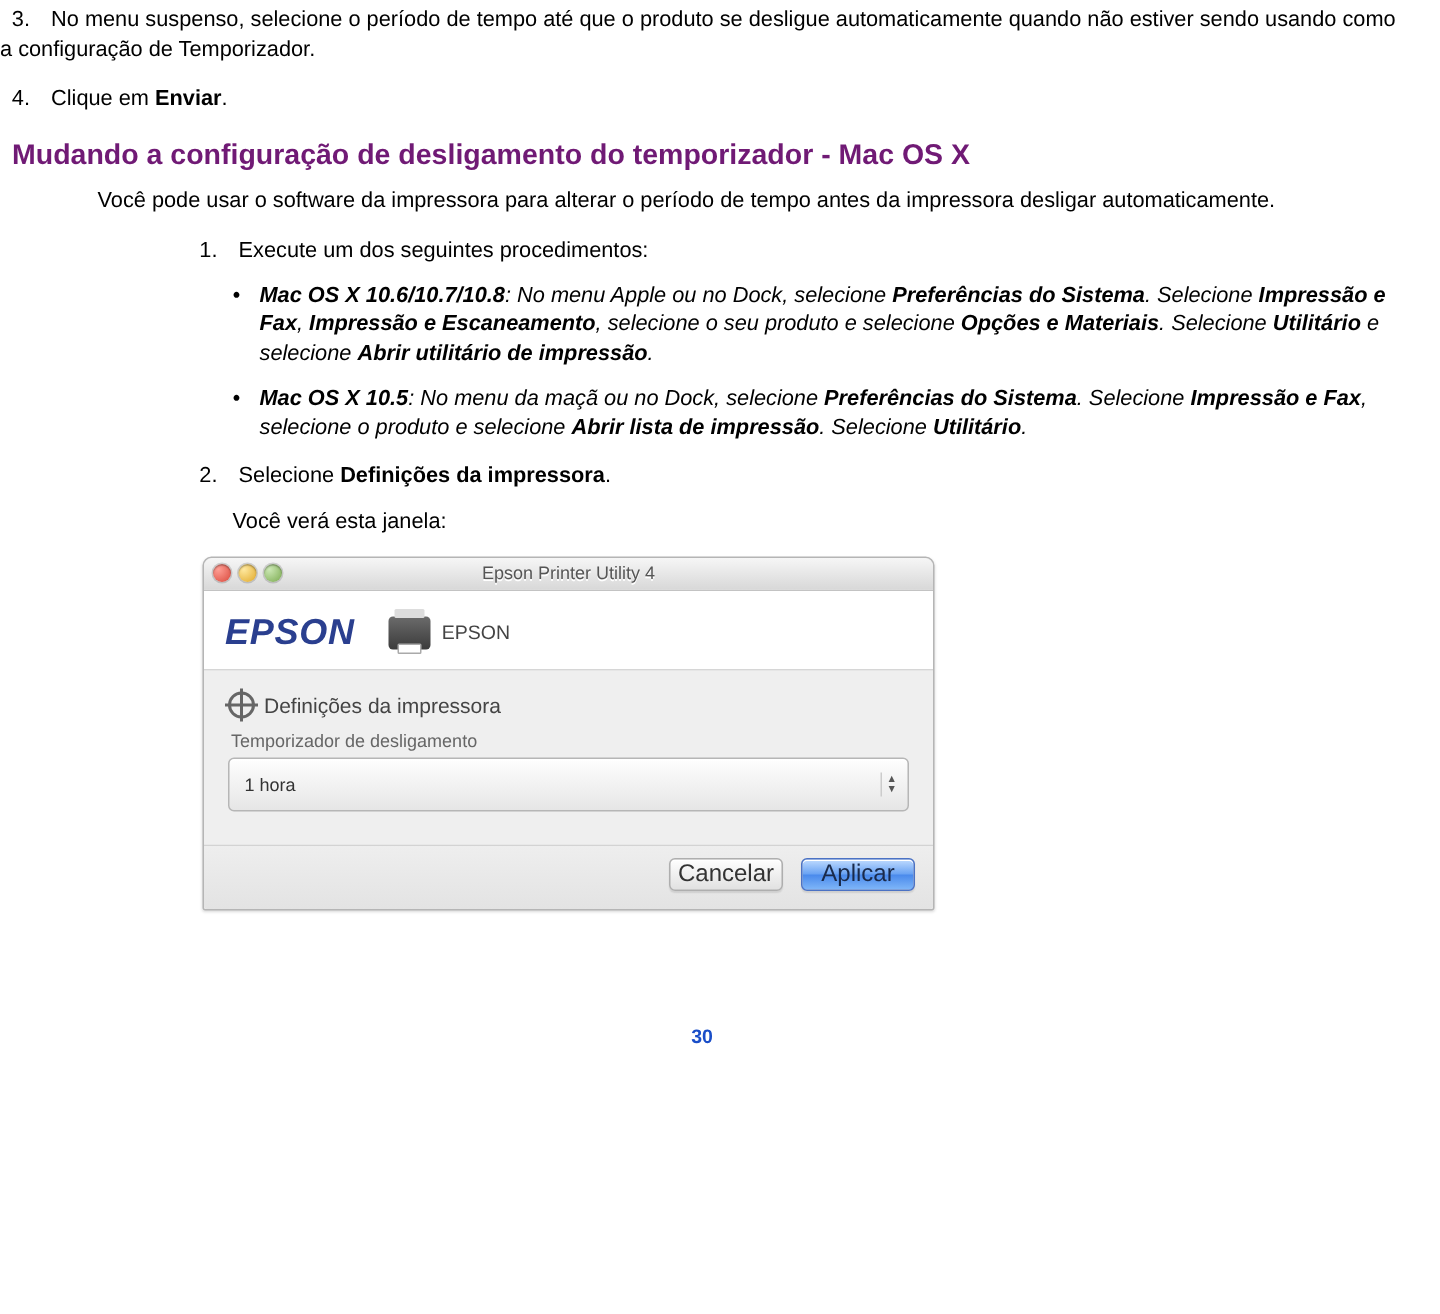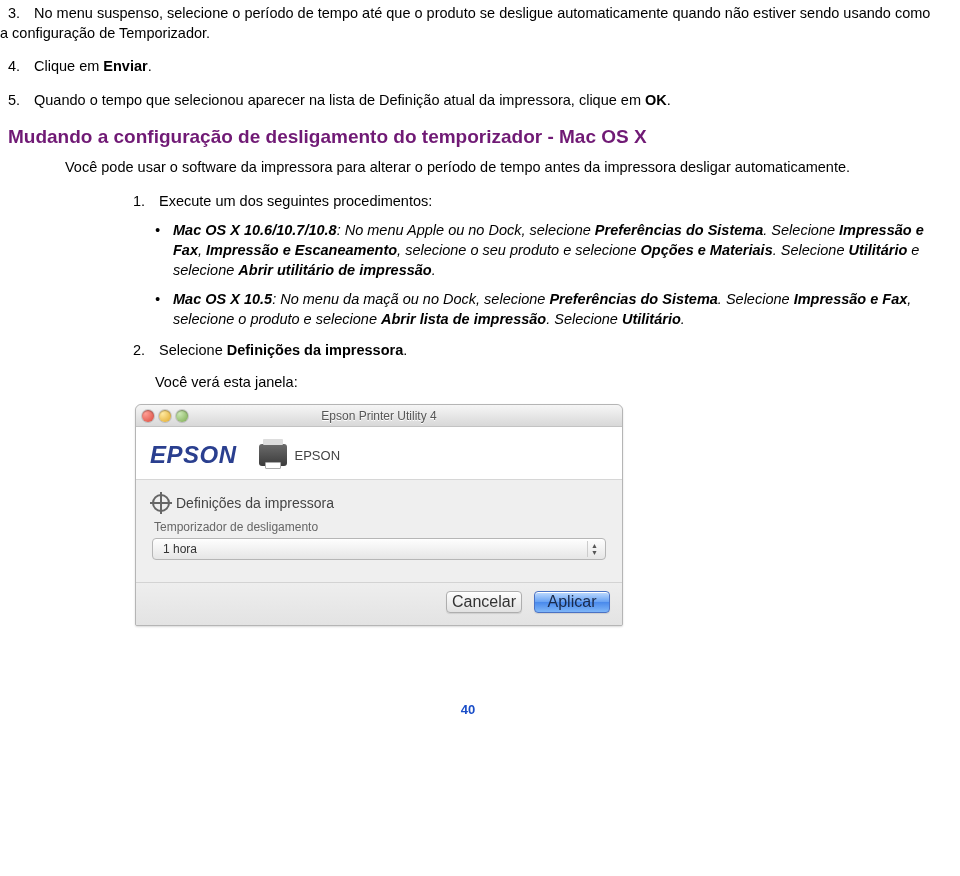--- a/index.html
+++ b/index.html
@@ -73,21 +73,21 @@
   .panel-title { display:flex; align-items:center; gap:6px; margin-bottom:6px; color:#444; font-size:14px;}
   .gear {
     width: 18px; height: 18px; border: 2px solid #666; border-radius: 50%; position: relative;
   }
   .gear::before,.gear::after{content:"";position:absolute;background:#666;}
   .gear::before{width:2px;height:22px;left:6px;top:-4px;}
   .gear::after{width:22px;height:2px;top:6px;left:-4px;}
   .subsection { font-size: 12px; color: #666; margin: 8px 0 4px 2px; }
   .select {
     display:flex; align-items:center; justify-content:space-between;
-    height: 22px; background: linear-gradient(#fefefe,#e6e6e6);
+    height: 36px; background: linear-gradient(#fefefe,#e6e6e6);
     border: 1px solid #b6b6b6; border-radius: 4px; padding: 0 4px 0 10px;
     font-size: 12px; color: #333; box-shadow: 0 1px 0 #fff inset;
     margin-bottom: 12px;
   }
   .stepper { display:flex; flex-direction:column; font-size:7px; color:#555; line-height:7px; padding:1px 3px; border-left:1px solid #ccc;}
   .btnrow { display:flex; justify-content:flex-end; gap:12px; padding: 8px 12px 12px 12px; border-top:1px solid #d3d3d3; background: linear-gradient(#eee,#e3e3e3); border-radius: 0 0 2px 2px;}
   .btn {
     min-width: 76px; height: 22px; border-radius: 4px; border:1px solid #aeaeae;
     background: linear-gradient(#fefefe,#e1e1e1); font-size:16px; color:#333;
     display:flex; align-items:center; justify-content:center;
@@ -106,26 +106,20 @@
 <div class="content">
   <ol class="main">
     <li>
       <span class="num">3.</span>
       <span class="item-body">No menu suspenso, selecione o período de tempo até que o produto se desligue automaticamente quando não estiver sendo usando como a configuração de Temporizador.</span>
     </li>
     <li>
       <span class="num">4.</span>
       <span class="item-body">
         <span>Clique em </span><span class="boldspan">Enviar</span><span>.</span>
-      </span>
-    </li>
-    <li>
-      <span class="num">5.</span>
-      <span class="item-body">
-        <span>Quando o tempo que selecionou aparecer na lista de Definição atual da impressora, clique em </span><span class="boldspan">OK</span><span>.</span>
       </span>
     </li>
   </ol>
 
 </div>
 
 <div class="heading">Mudando a configuração de desligamento do temporizador - Mac OS X</div>
 
 <p class="para-wide" style="padding-left:65px;">Você pode usar o software da impressora para alterar o período de tempo antes da impressora desligar automaticamente.</p>
 
@@ -178,13 +172,13 @@
           <span>▼</span>
         </span>
     </div>
   </div>
   <div class="btnrow">
     <div class="btn">Cancelar</div>
     <div class="btn primary">Aplicar</div>
   </div>
 </div>
 
-<div class="page-num">40</div>
+<div class="page-num">30</div>
 
 </body></html>

